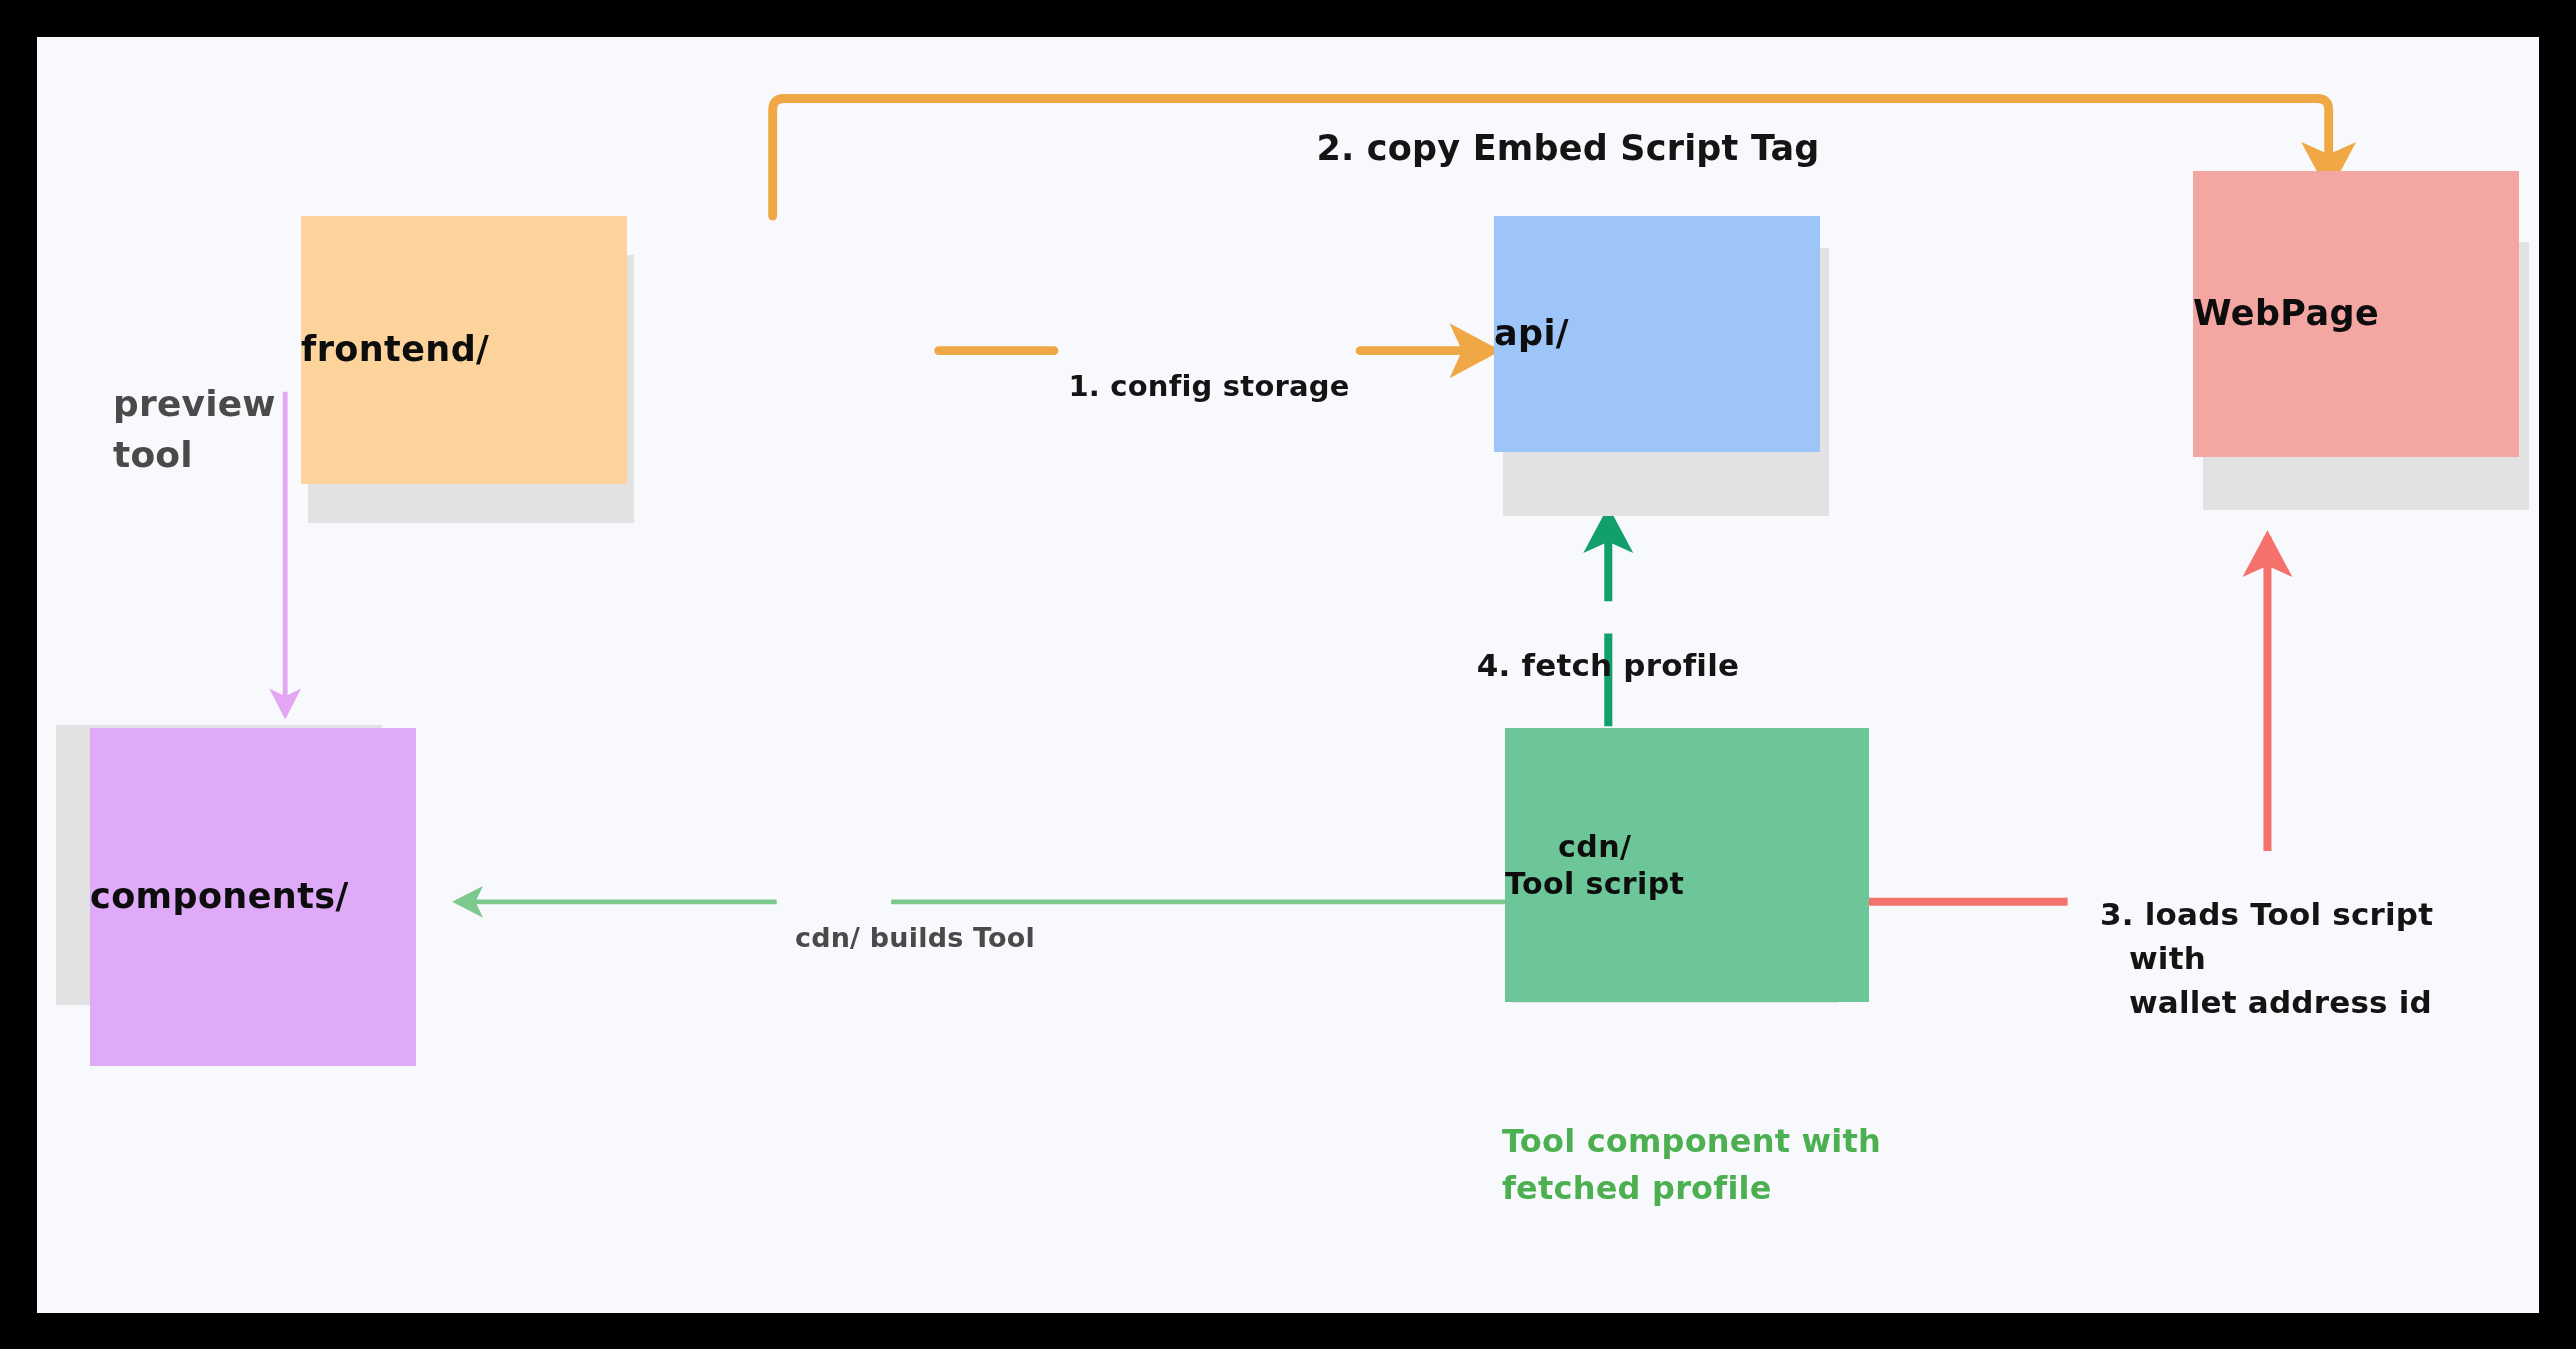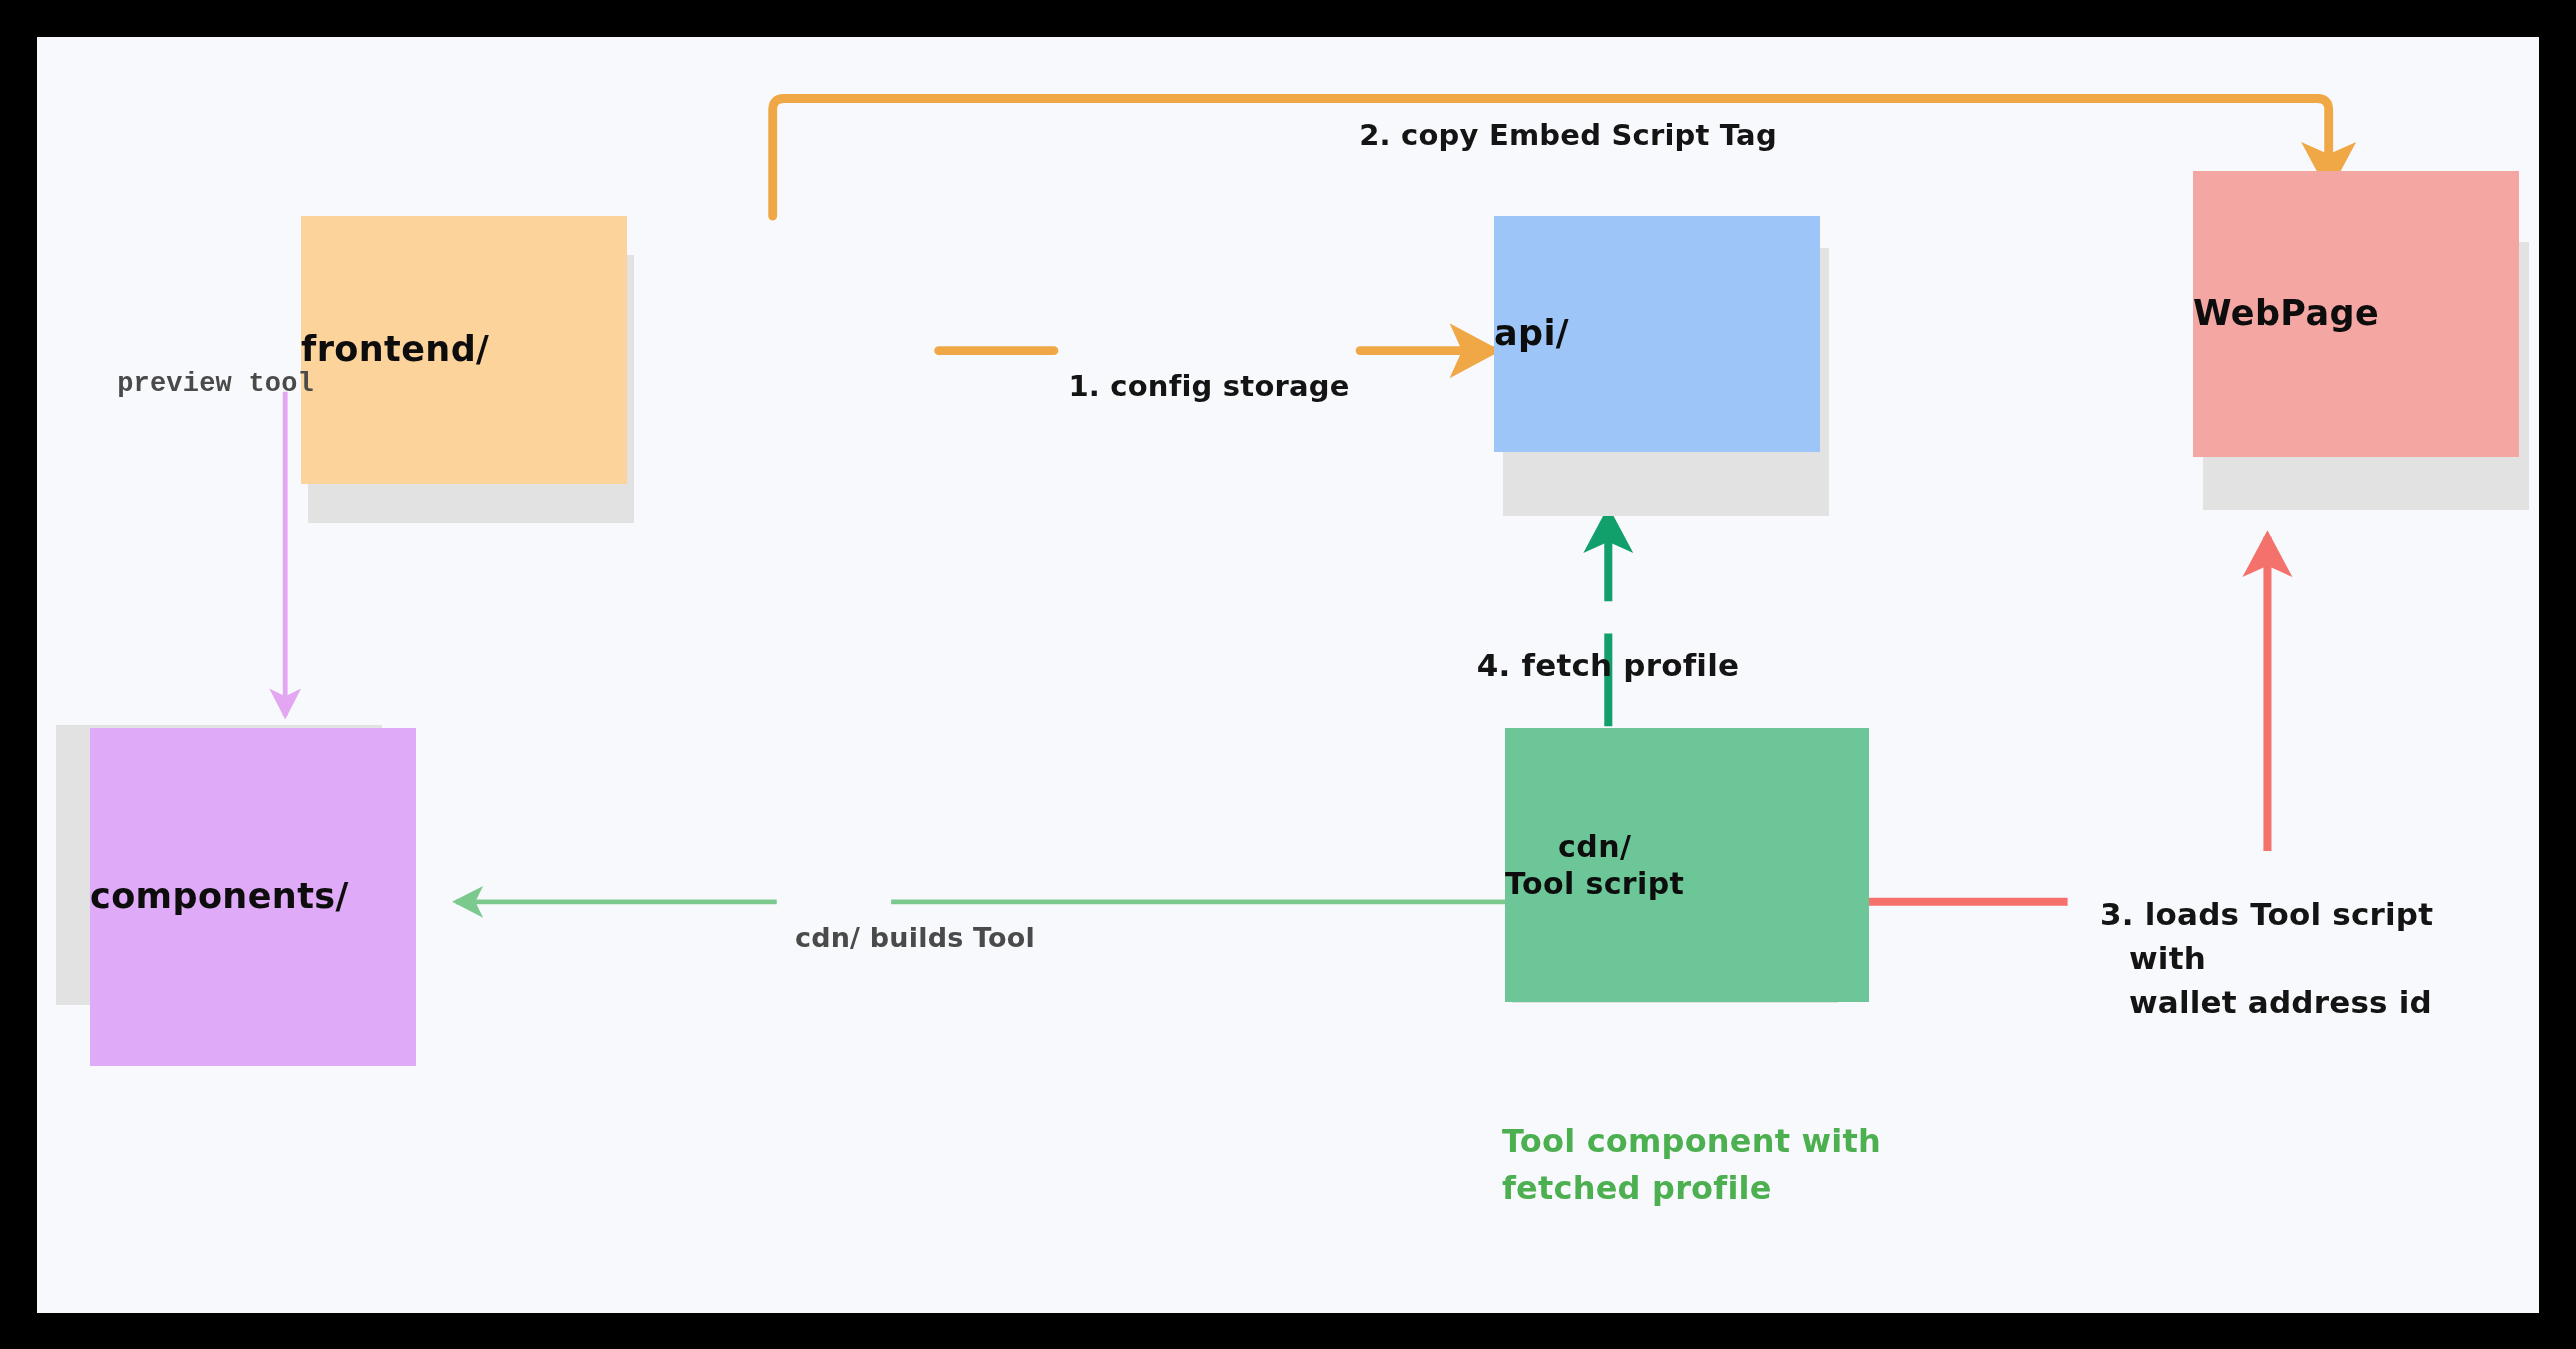--- a/index.html
+++ b/index.html
@@ -84,29 +84,29 @@
 
     <div class="node" style="left:13px;top:691px;width:326px;height:338px;background:#DFAAF7;font-size:35px;margin-left:40px;">
       <span class="label">components/</span>
     </div>
 
     <div class="node" style="left:1468px;top:691px;width:364px;height:274px;background:#6CC697;font-size:30px;">
       <span class="label">cdn/
 Tool script</span>
     </div>
 
-    <div class="edge-label muted" style="left:76px;top:290px;width:201px;font-size:27px;text-align:right;font-family:Liberation Mono, monospace;">
+    <div class="edge-label muted" style="left:76px;top:290px;width:201px;font-size:36px;text-align:left;">
       <span>preview tool</span>
     </div>
 
     <div class="edge-label" style="left:1030px;top:288px;width:284px;font-size:29px;text-align:center;">
       <span>1. config storage</span>
     </div>
 
-    <div class="edge-label" style="left:1233px;top:37px;width:596px;font-size:29px;text-align:center;">
+    <div class="edge-label" style="left:1233px;top:37px;width:596px;font-size:35px;text-align:center;">
       <span>2. copy Embed Script Tag</span>
     </div>
 
     <div class="edge-label" style="left:2063px;top:811px;width:379px;font-size:31px;text-align:left;text-indent:0;">
       <span><div>3. loads Tool script</div><div style="padding-left: 29px;">with</div><div style="padding-left: 29px;">wallet address id</div></span>
     </div>
 
     <div class="edge-label" style="left:1410px;top:562px;width:322px;font-size:31px;text-align:center;">
       <span>4. fetch profile</span>
     </div>

